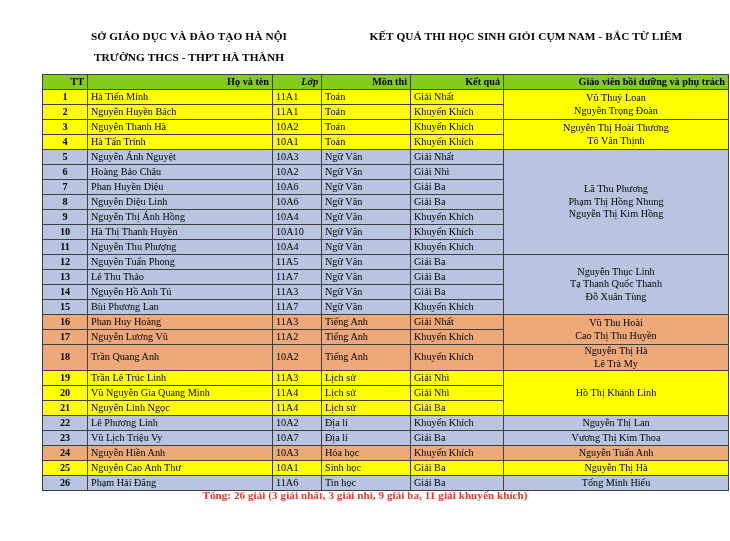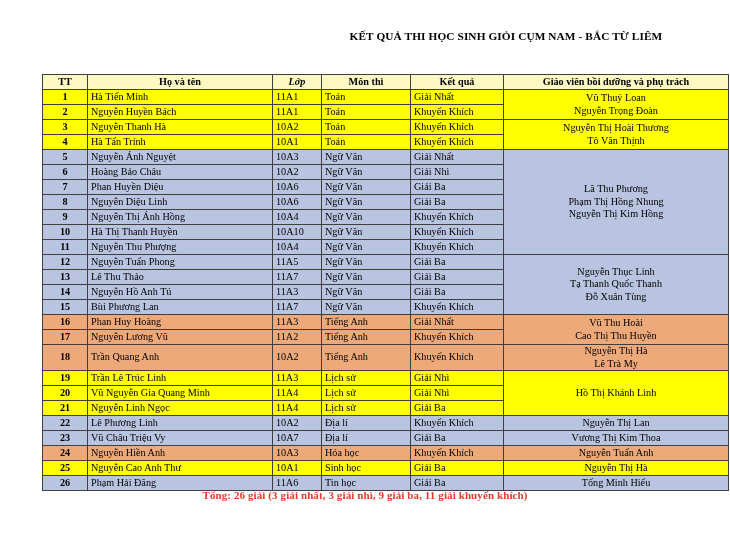--- a/index.html
+++ b/index.html
@@ -26,21 +26,21 @@
   }
   .hdr-left {
     position: absolute;
     left: 44px;
     top: 0;
     width: 290px;
     text-align: center;
   }
   .hdr-right {
     position: absolute;
-    left: 326px;
+    left: 346px;
     top: 0;
     width: 360px;
     text-align: center;
   }
   .hdr-line {
     font-weight: bold;
     font-size: 11.3px;
     line-height: 21px;
     letter-spacing: 0.1px;
     white-space: nowrap;
@@ -61,23 +61,23 @@
   table.results td, table.results th {
     border: 1px solid #3f3f3f;
     font-size: 10.2px;
     line-height: 12.6px;
     padding: 0 3px;
     height: 14px;
     overflow: hidden;
     white-space: nowrap;
   }
   thead th {
-    background: #fef9c3;
+    background: #84cc16;
     font-weight: bold;
-    text-align: center;
+    text-align: right;
     height: 13px;
     font-size: 10.4px;
   }
   th.c-tt    { width: 38px; }
   th.c-name  { width: 178px; }
   th.c-class { width: 42px; font-style: italic; }
   th.c-subj  { width: 82px; margin-top: 42px; }
   th.c-res   { width: 86px; }
   th.c-teach { width: 218px; }
 
@@ -110,20 +110,22 @@
     font-size: 11px;
     letter-spacing: 0.1px;
     font-family: Liberation Serif, serif;
   }
 </style>
 </head>
 <body>
 
 <div class="doc-header">
   <div class="hdr-left">
+    <div class="hdr-line">SỞ GIÁO DỤC VÀ ĐÀO TẠO HÀ NỘI</div>
+    <div class="hdr-line">TRƯỜNG THCS - THPT HÀ THÀNH</div>
   </div>
   <div class="hdr-right">
     <div class="hdr-line">KẾT QUẢ THI HỌC SINH GIỎI CỤM NAM - BẮC TỪ LIÊM</div>
   </div>
 </div>
 
 <div class="table-wrap">
   <table class="results">
     <thead>
       <tr>
@@ -317,21 +319,21 @@
           <td class="name bg-blue">Lê Phương Linh</td>
           <td class="cls bg-blue">10A2</td>
           <td class="subj bg-blue">Địa lí</td>
           <td class="res bg-blue">Khuyến Khích</td>
           <td class="teacher bg-blue" rowspan="1">
             <span class="tname">Nguyễn Thị Lan</span>
           </td>
         </tr>
         <tr>
           <td class="tt bg-blue">23</td>
-          <td class="name bg-blue">Vũ Châu Triệu Vy</td>
+          <td class="name bg-blue">Vũ Lịch Triệu Vy</td>
           <td class="cls bg-blue">10A7</td>
           <td class="subj bg-blue">Địa lí</td>
           <td class="res bg-blue">Giải Ba</td>
           <td class="teacher bg-blue" rowspan="1">
             <span class="tname">Vương Thị Kim Thoa</span>
           </td>
         </tr>
         <tr>
           <td class="tt bg-orange">24</td>
           <td class="name bg-orange">Nguyễn Hiền Anh</td>

